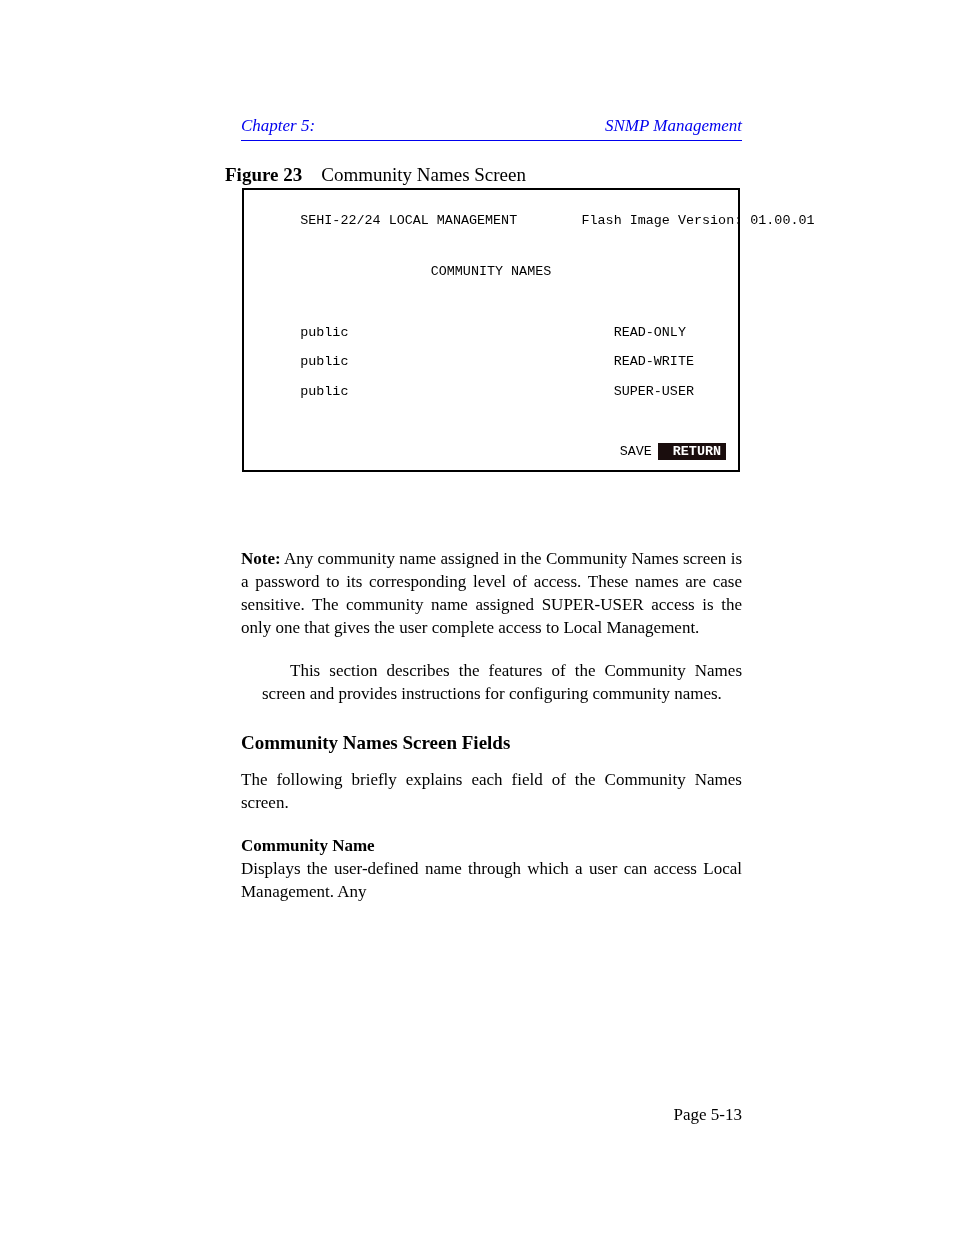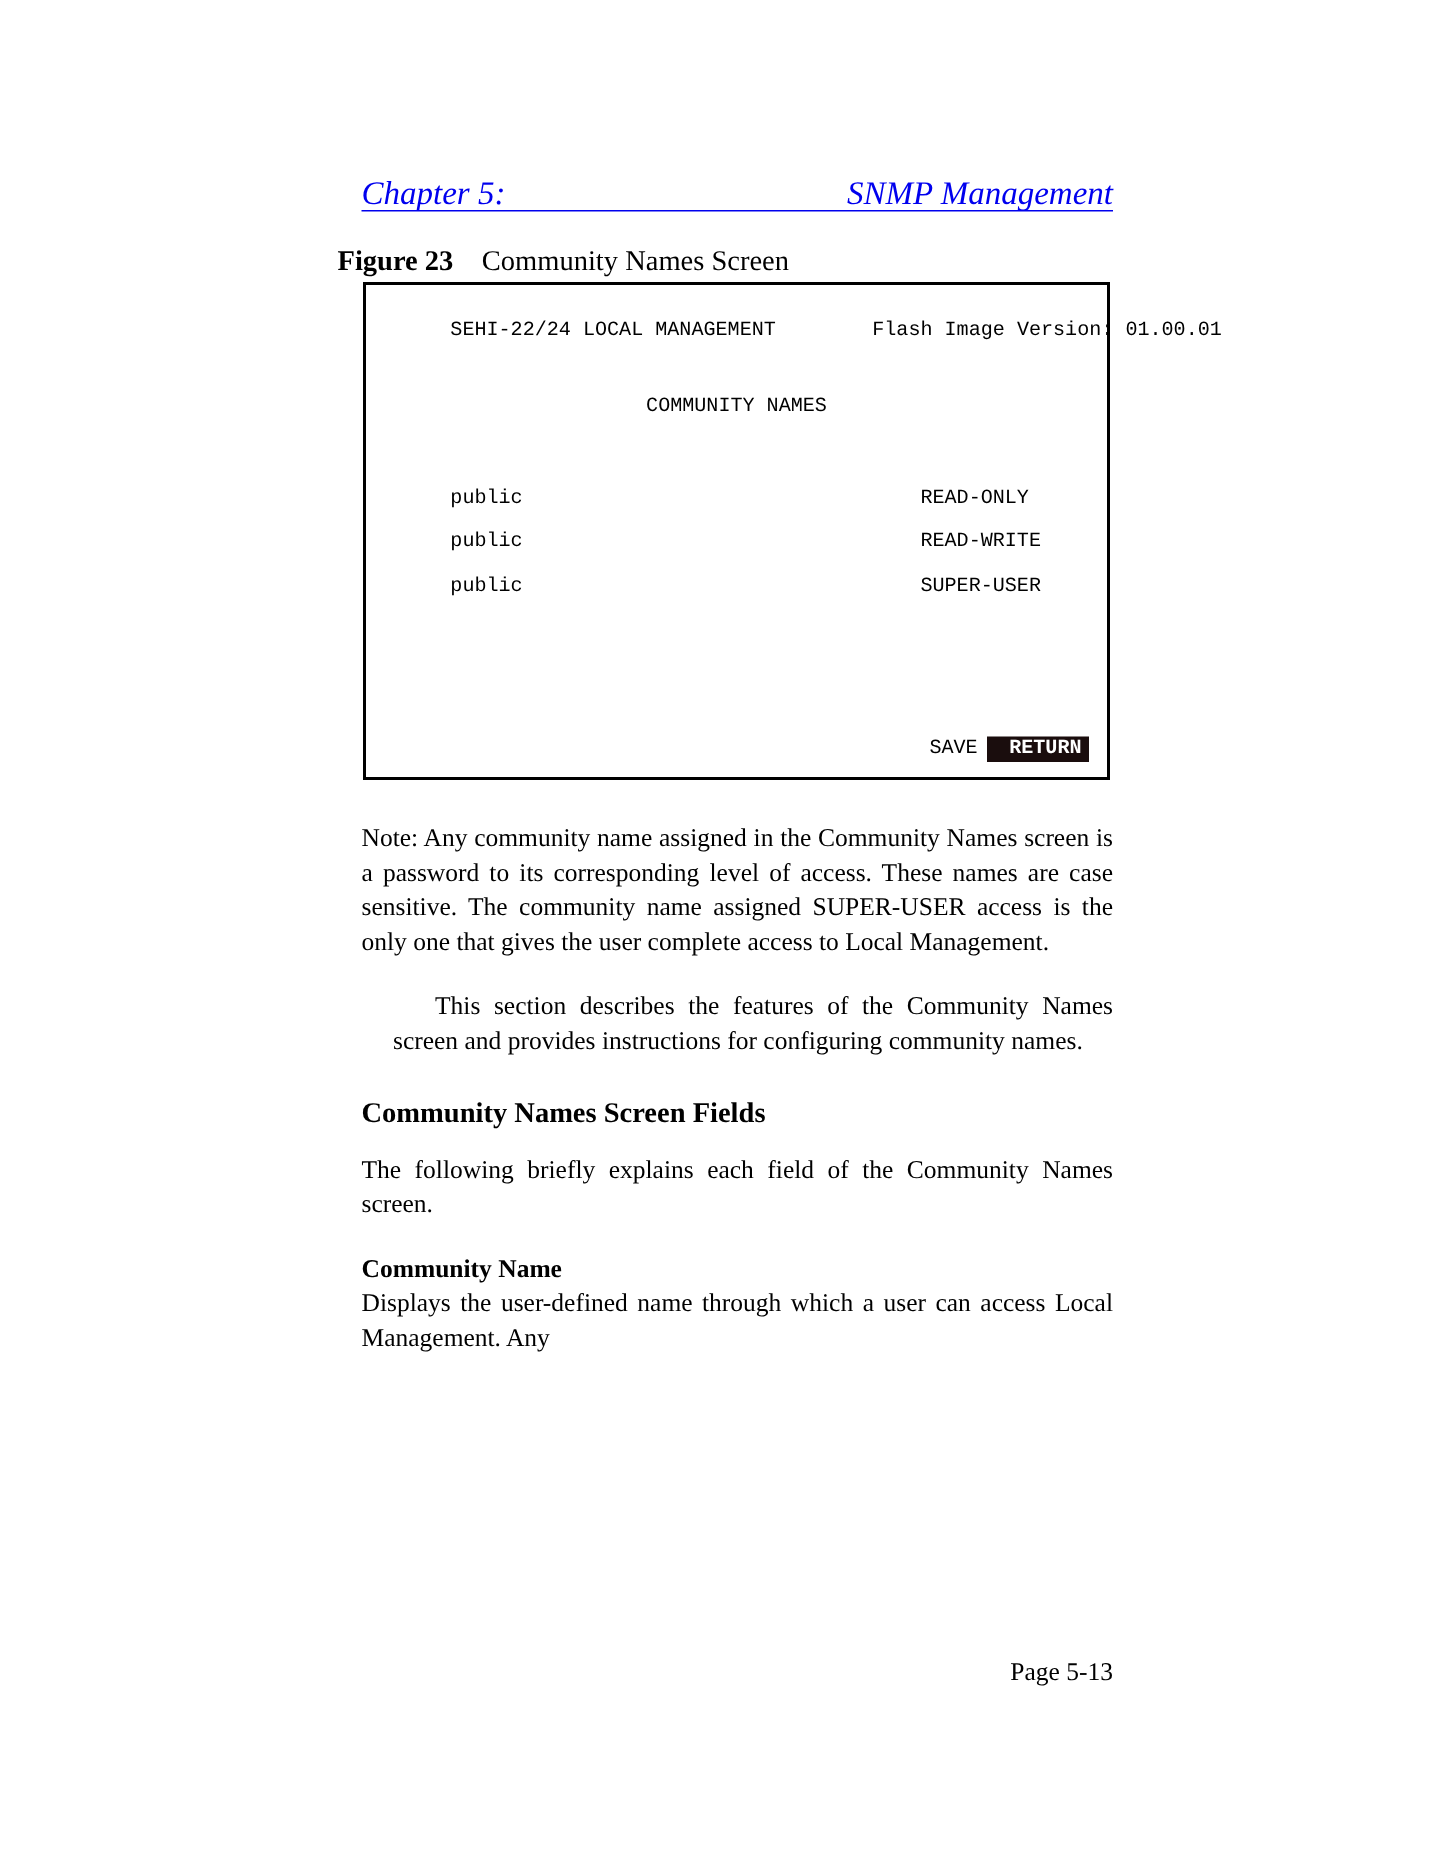--- a/index.html
+++ b/index.html
@@ -18,21 +18,21 @@
   }
   .header-line {
     position: absolute;
     left: 241px;
     top: 116px;
     width: 501px;
     display: flex;
     justify-content: space-between;
     align-items: baseline;
     font-style: italic;
-    font-size: 22px;
+    font-size: 17px;
     gap: 16px;
   }
   .header-line a {
     color: #0000ee;
     text-decoration: none;
   }
   .header-rule {
     position: absolute;
     left: 241px;
     top: 140px;
@@ -47,21 +47,21 @@
     font-size: 19px;
   }
   .figure-label .fig {
     font-weight: bold;
   }
   .panel {
     position: absolute;
     left: 242px;
     top: 188px;
     width: 498px;
-    height: 332px;
+    height: 284px;
     border: 2px solid #000;
     box-sizing: border-box;
     padding: 6px 8px;
     font-family: "Courier New", Courier, monospace;
     font-size: 13.4px;
     line-height: 1.14;
     background: #fff;
   }
   .panel .title {
     text-align: center;
@@ -101,21 +101,21 @@
   }
   .body-text p {
     margin: 0 0 20px 0;
     text-align: justify;
   }
   .body-text .indent {
     text-indent: 28px;
     margin-left: 21px;
   }
   .body-text .note-label {
-    font-weight: normal;
+    font-weight: bold;
   }
   .body-text h2 {
     font-weight: bold;
     font-size: 19px;
     margin: 24px 0 14px 0;
   }
   .footer {
     position: absolute;
     left: 241px;
     width: 501px;

